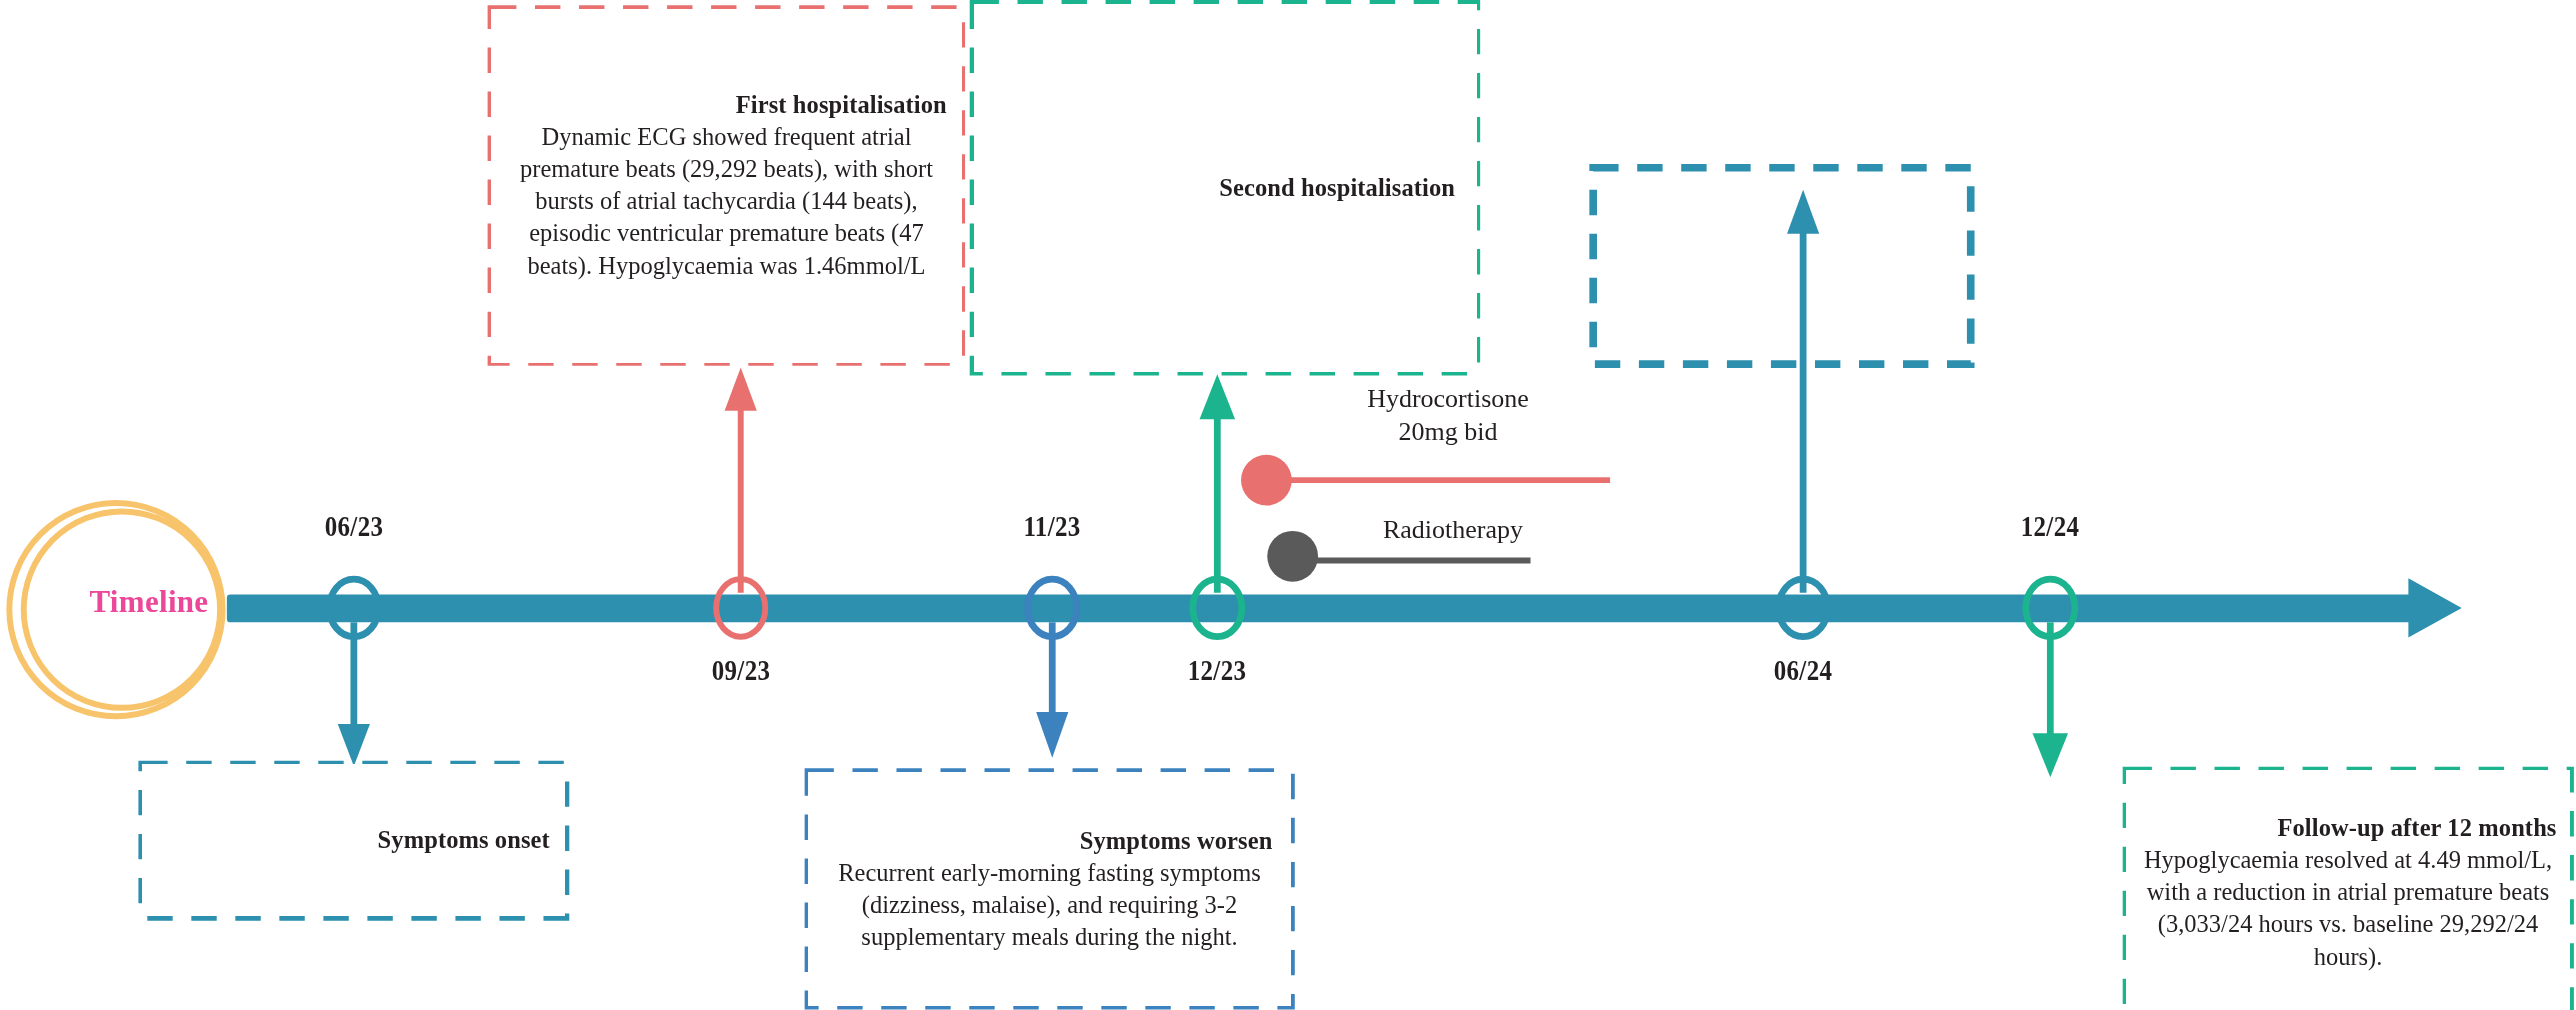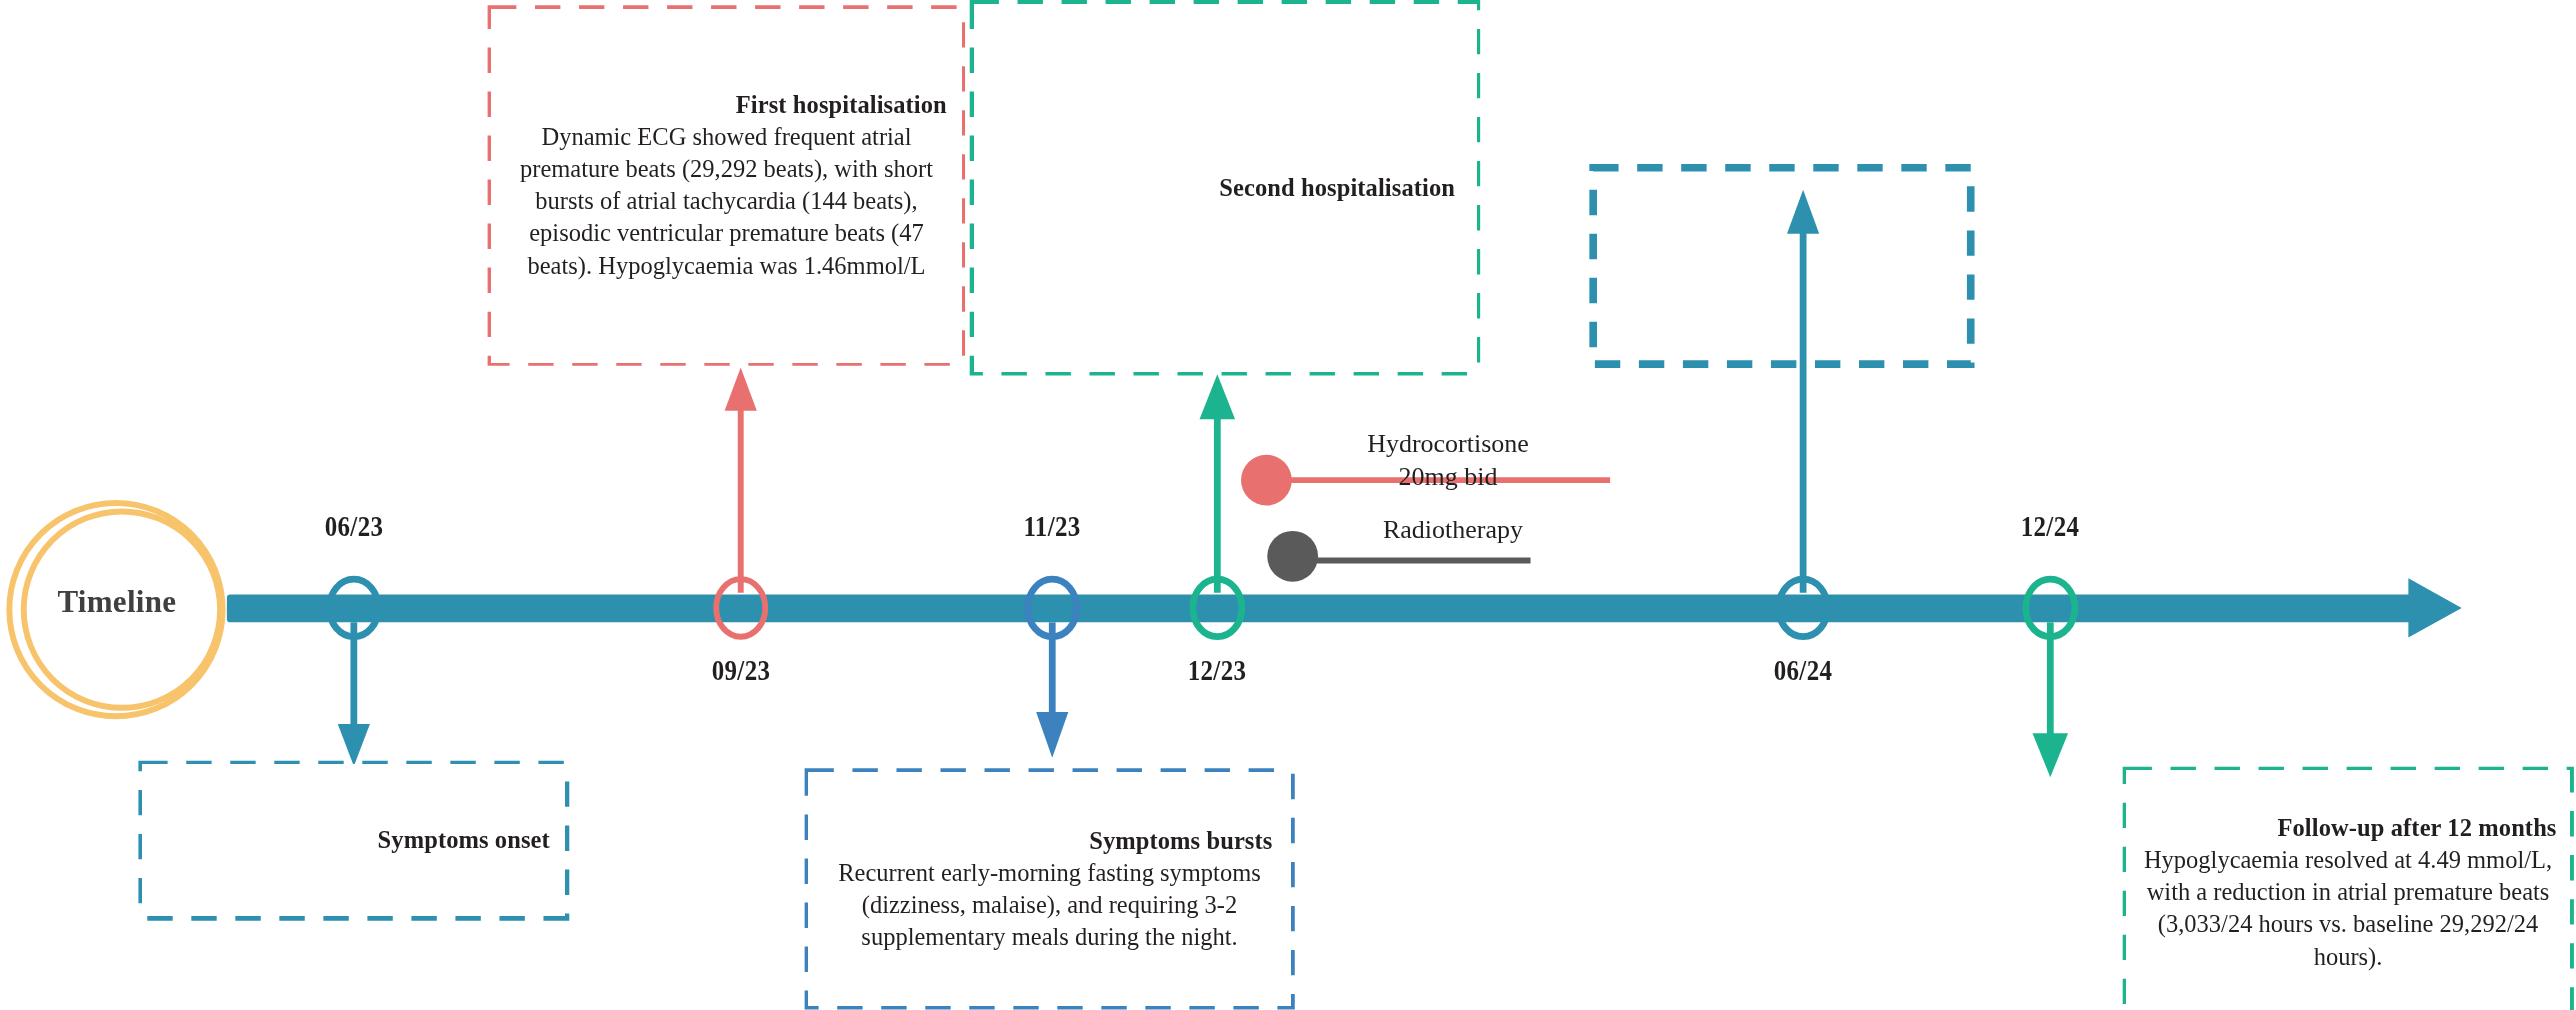--- a/index.html
+++ b/index.html
@@ -46,24 +46,24 @@
     line-height: 1.31;
     color: #231f20;
   }
 
   
   .timeline-badge-label {
     position: absolute;
     left: 25.4px;
     top: 584px;
     width: 183px;
-    text-align: center;
+    text-align: right;
     font-weight: bold;
     font-size: 31px;
-    color: #404040;
+    color: #ec4899;
     letter-spacing: 0.3px;
   }
 
   
   .date-label {
     position: absolute;
     width: 186px;
     text-align: center;
     font-weight: bold;
     font-size: 29px;
@@ -149,30 +149,30 @@
   <div class="card" style="left:974px; top:4px; width:503px; height:368px; padding:6.8px 22px;">
     <div class="card-title">Second hospitalisation</div>
   </div>
 
 
   <div class="card" style="left:142px; top:764px; width:423px; height:152px;">
     <div class="card-title">Symptoms onset</div>
   </div>
 
   <div class="card" style="left:808px; top:772px; width:483px; height:234px; padding:6.8px 18.6px;">
-    <div class="card-title">Symptoms bursts</div>
+    <div class="card-title">Symptoms worsen</div>
     <div class="card-body">Recurrent early-morning fasting symptoms (dizziness, malaise), and requiring 3-2 supplementary meals during the night.</div>
   </div>
 
   <div class="card" style="left:2126px; top:770px; width:444px; height:245px; padding:6.8px 13.5px;">
     <div class="card-title">Follow-up after 12 months</div>
     <div class="card-body">Hypoglycaemia resolved at 4.49 mmol/L, with a reduction in atrial premature beats (3,033/24 hours vs. baseline 29,292/24 hours).</div>
   </div>
 
-  <div class="legend-label" style="left:1304px; top:383px; width:288px;margin-top:45px;">
+  <div class="legend-label" style="left:1304px; top:383px; width:288px;">
     <div>Hydrocortisone</div>
     <div>20mg bid</div>
   </div>
 
   <div class="legend-label" style="left:1326px; top:514px; width:254px;">
     <div>Radiotherapy</div>
   </div>
 
 </div>
 

